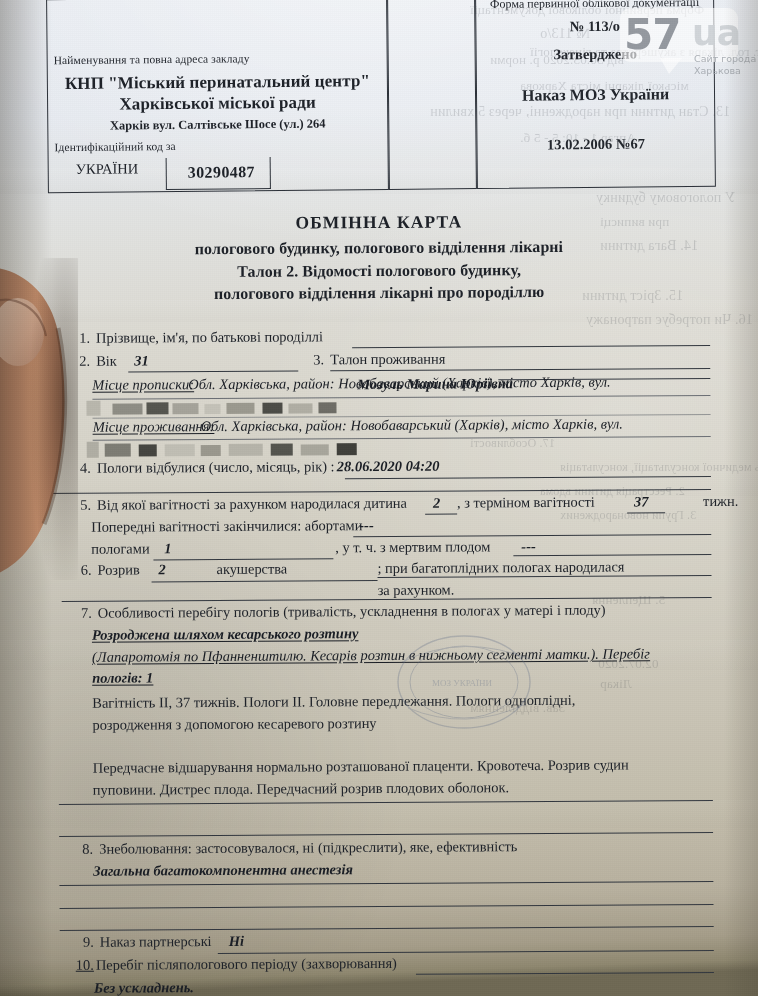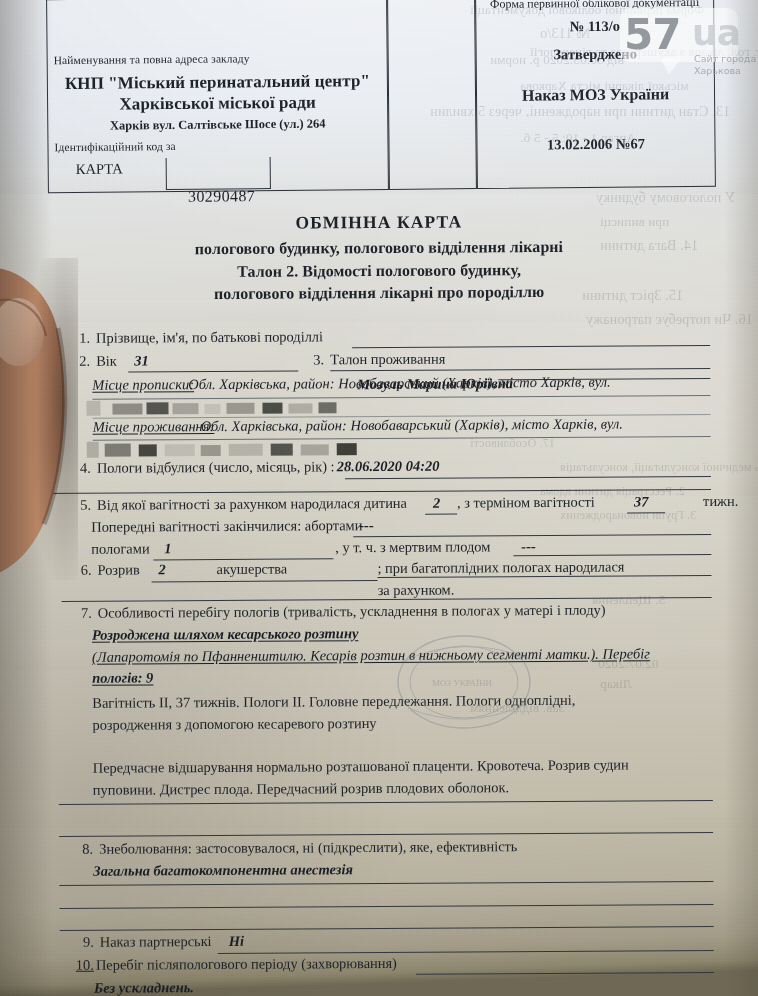--- a/index.html
+++ b/index.html
@@ -129,24 +129,23 @@
     font-size: 12.5px;
   }
   .edrpou-box {
     position: absolute;
     border: 1.3px solid #2b3038;
     border-top: none;
     box-sizing: border-box;
   }
   .edrpou-val {
     position: absolute;
-    font-weight: normal;
+    font-weight: bold;
     font-size: 16px;
     letter-spacing: .4px;
-    margin-top: 24px;
   }
 
   .rt-line {
     position: absolute;
     width: 239px;
     text-align: center;
     font-size: 12px;
     color: #22262d;
   }
   .rt-bold  { font-weight: bold; font-size: 14.5px; }
@@ -343,21 +342,21 @@
     <div class="bx cell-b"></div>
     <div class="bx cell-c"></div>
 
     <div class="lbl-small" style="left:7px; top:55px;">Найменування та повна адреса закладу</div>
 
     <div class="org-name" style="left:0; top:74px; width:341px;">КНП "Міський перинатальний центр"</div>
     <div class="org-name" style="left:0; top:95px; width:341px;">Харківської міської ради</div>
     <div class="org-addr" style="left:0; top:120px; width:341px;">Харків вул. Салтівське Шосе (ул.) 264</div>
 
     <div class="lbl-small" style="left:7px; top:142px;">Ідентифікаційний код за</div>
-    <div style="position:absolute; left:28px; top:162px; font-size:14.5px;">КАРТА</div>
+    <div style="position:absolute; left:28px; top:162px; font-size:14.5px;">УКРАЇНИ</div>
 
     <div class="edrpou-box" style="left:118px; top:160px; width:105px; height:32px;"></div>
     <div class="edrpou-val" style="left:140px; top:166px;">30290487</div>
 
     <div class="rt-line" style="left:429px; top:2px;">Форма первинної облікової документації</div>
     <div class="rt-line rt-bold" style="left:429px; top:24px;">№ 113/о</div>
     <div class="rt-line rt-bold" style="left:429px; top:52px;">Затверджено</div>
     <div class="rt-line rt-bold2" style="left:429px; top:92px;">Наказ МОЗ України</div>
     <div class="rt-line rt-bold" style="left:429px; top:142px;">13.02.2006 №67</div>
   </div>
@@ -480,21 +479,21 @@
       <span class="txt" style="left:96px;">Особливості перебігу пологів (тривалість, ускладнення в пологах у матері і плоду)</span>
     </div>
 
     <div class="row" style="top:297px;">
       <span class="hand u" style="left:90px;">Розроджена  шляхом  кесарського розтину</span>
     </div>
     <div class="row" style="top:319px;">
       <span class="hand thin u" style="left:90px;">(Лапаротомія по Пфанненштилю. Кесарів розтин в нижньому сегменті матки.). Перебіг</span>
     </div>
     <div class="row" style="top:340px;">
-      <span class="hand u" style="left:90px;">пологів: 9</span>
+      <span class="hand u" style="left:90px;">пологів: 1</span>
     </div>
 
     <div class="row" style="top:365px;">
       <span class="txt" style="left:90px;">Вагітність II, 37 тижнів. Пологи II. Головне передлежання. Пологи одноплідні,</span>
     </div>
     <div class="row" style="top:387px;">
       <span class="txt" style="left:90px;">розродження з допомогою кесаревого розтину</span>
     </div>
 
     <div class="row" style="top:430px;">

